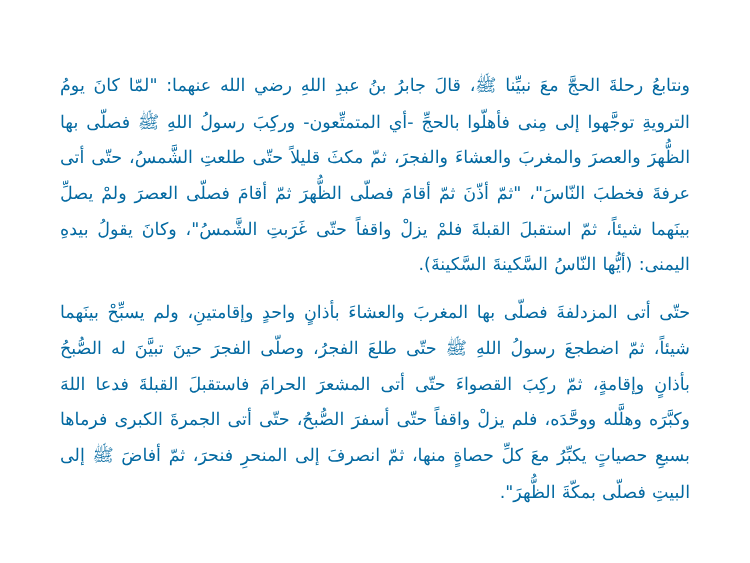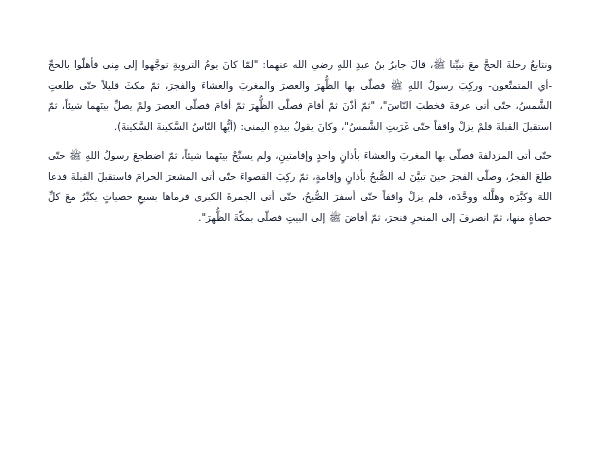--- a/index.html
+++ b/index.html
@@ -24,23 +24,23 @@
     justify-content: flex-start;
   }
   .doc-body {
     direction: rtl;
     text-align: justify;
     text-align-last: right;
     unicode-bidi: embed;
   }
   .para {
     font-family: "DejaVu Sans", sans-serif;
-    font-size: 10px;
+    font-size: 14px;
     line-height: 2.05;
-    color: #0f172a;
+    color: #0369a1;
     margin: 0 0 9px 0;
     letter-spacing: 0;
     word-spacing: 0.5px;
   }
   .para:last-child {
     margin-bottom: 0;
   }
   .para-2 {
     margin-top: 4px;
   }

